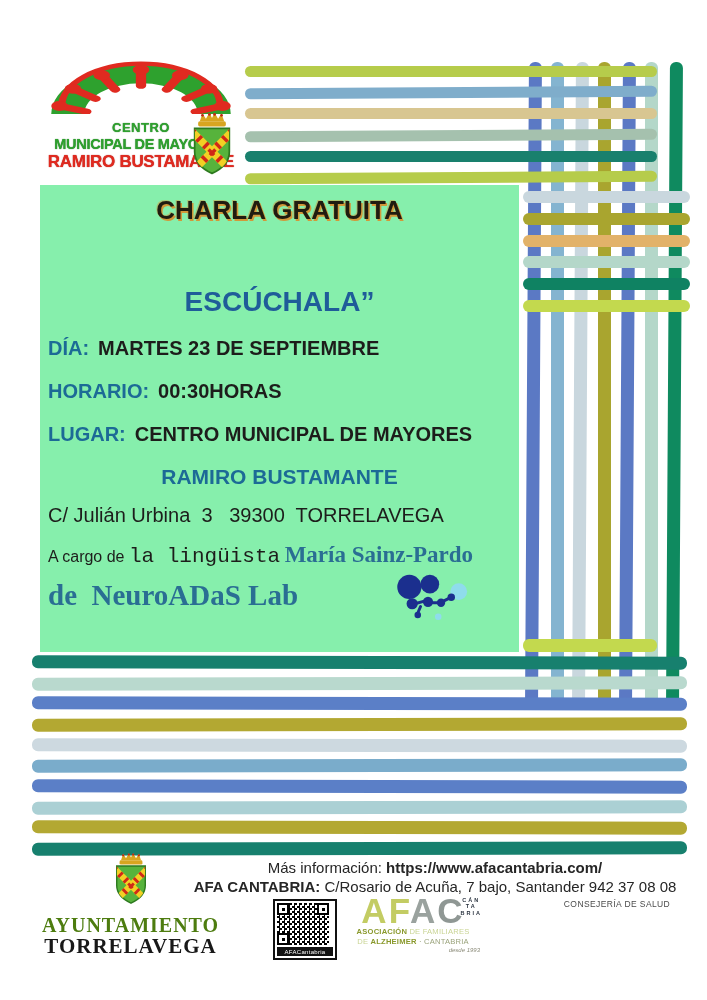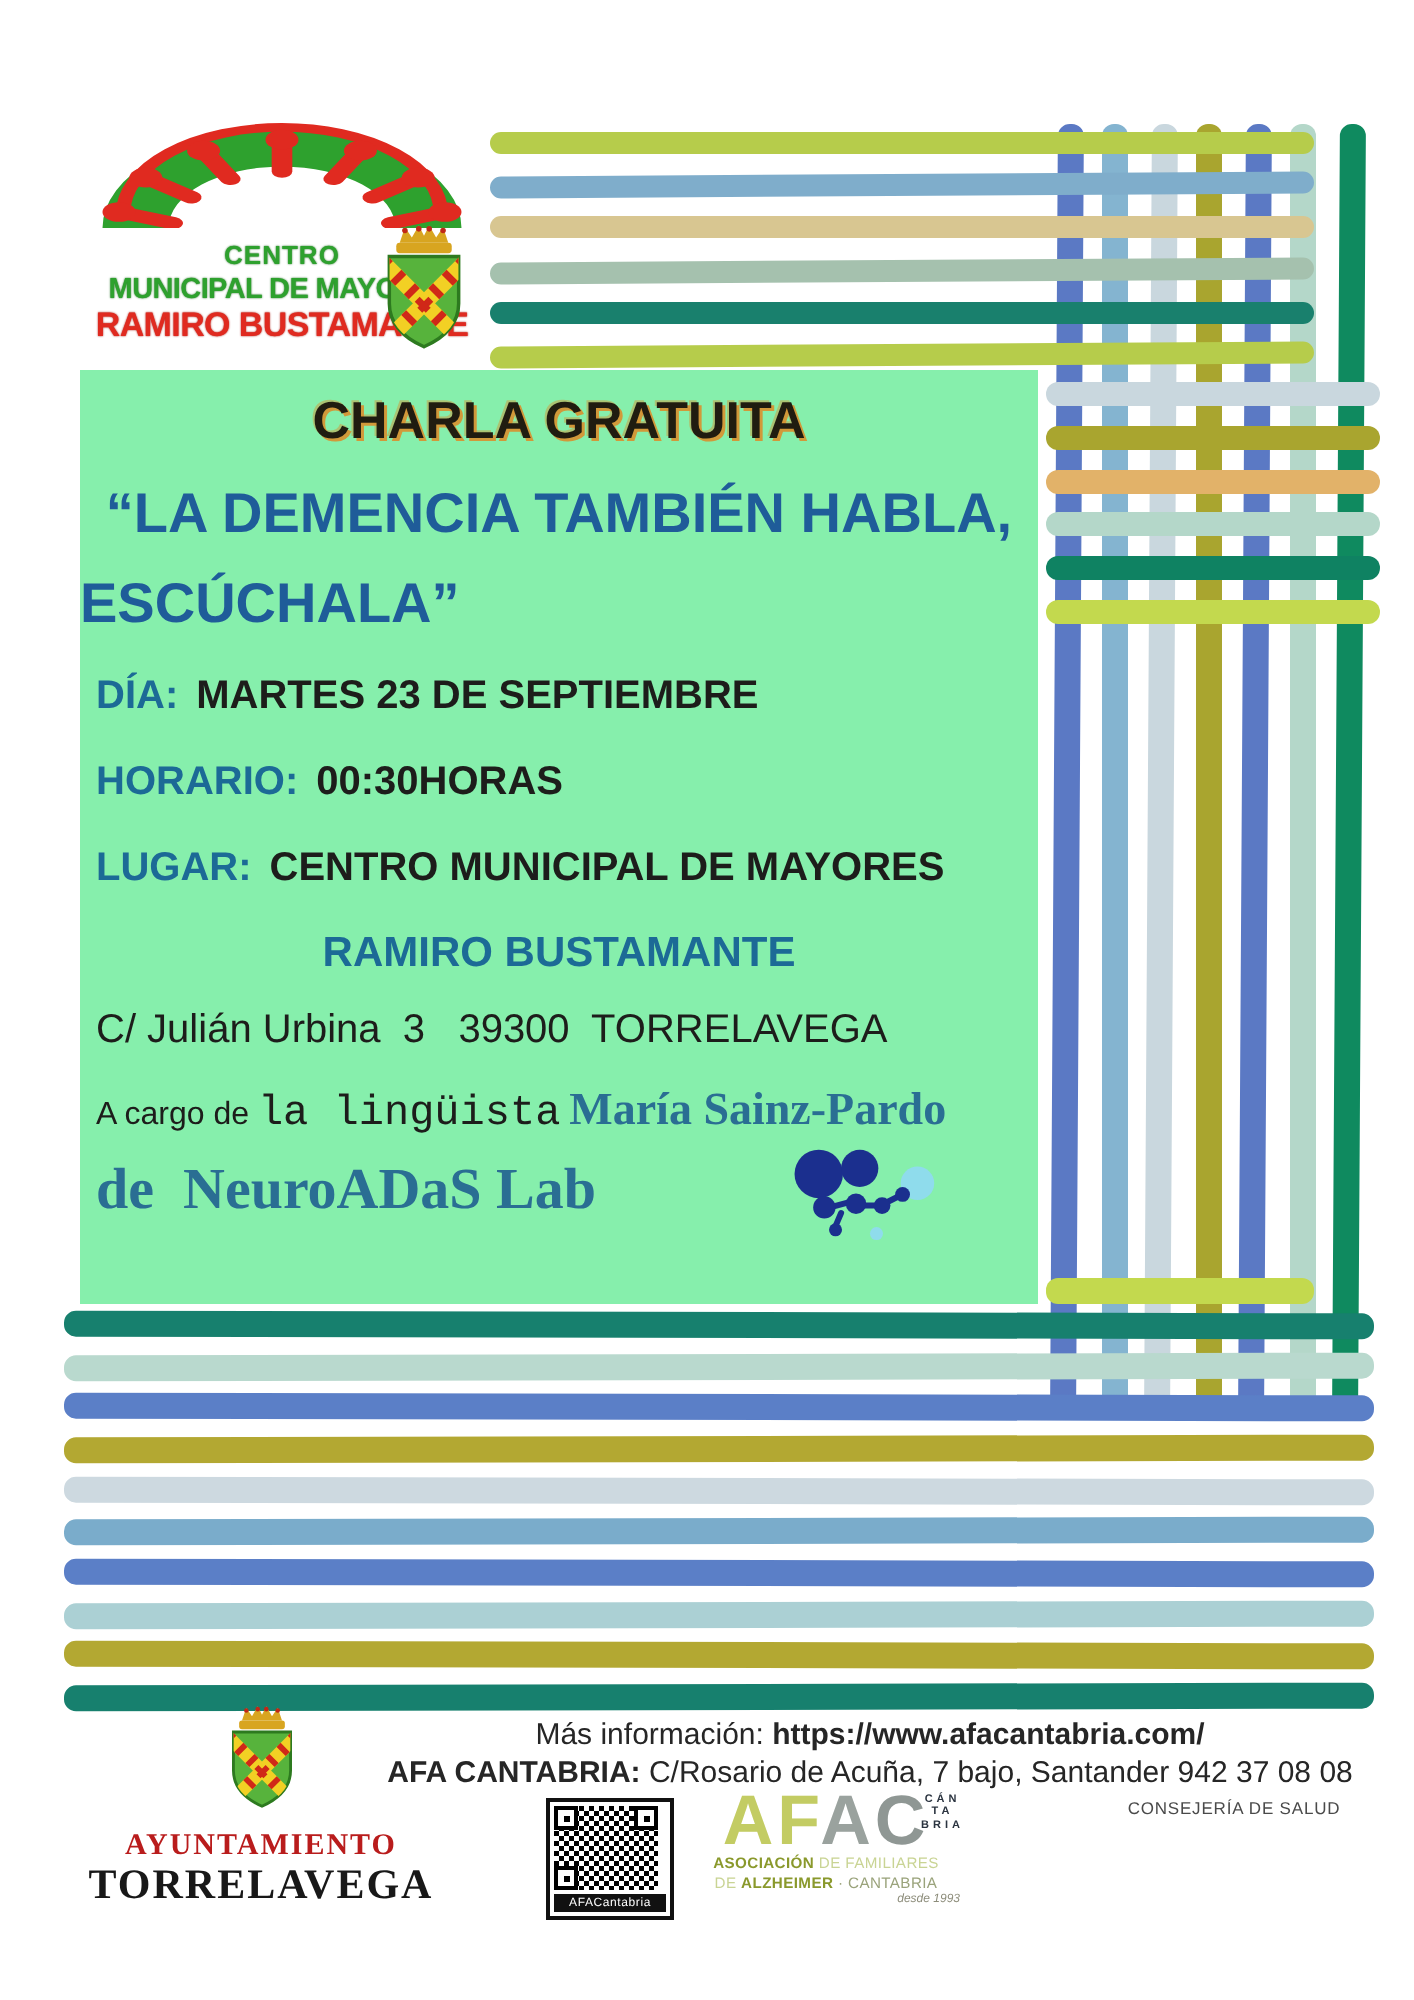--- a/index.html
+++ b/index.html
@@ -35,42 +35,42 @@
                    display:block;text-shadow:0 0 1px #1c6b1c}
   .centro-logo .l3{font-size:17px;font-weight:bold;color:#e02a20;letter-spacing:-.3px;background:#fff;
                    display:block;text-shadow:0 0 1px #a51208}
   .crest-header{position:absolute;left:186px;top:110px;z-index:4}
 
   
   .green-box{position:absolute;left:40px;top:185px;width:479px;height:467px;background:#86efac;z-index:3}
   .gb-banner{position:absolute;top:10px;left:0;width:100%;text-align:center;font-size:26px;font-weight:bold;
              color:#201c10;text-shadow:1.5px 1.5px 0 rgba(217,143,46,.9),-1px -1px 0 rgba(217,143,46,.45)}
   .gb-title1{position:absolute;top:56px;left:0;width:100%;text-align:center;font-size:28px;font-weight:bold;color:#1f5c99}
-  .gb-title2{position:absolute;top:101px;left:0;width:100%;font-size:28px;font-weight:bold;color:#1f5c99}
+  .gb-title2{position:absolute;top:101px;left:0;width:100%;text-align:center;font-size:28px;font-weight:bold;color:#1f5c99}
   .gb-line{position:absolute;left:8px;font-size:20px;font-weight:bold;white-space:nowrap}
   .gb-line .lab{color:#1c6a96}
   .gb-line .val{color:#1d1d1b;margin-left:9px}
   .gb-dia{top:152px}.gb-hor{top:195px}.gb-lug{top:238px}
   .gb-ramiro{position:absolute;top:280px;left:0;width:100%;text-align:center;font-size:21px;font-weight:bold;color:#1c6a96}
   .gb-addr{position:absolute;top:319px;left:8px;font-size:20px;color:#1d1d1b;white-space:nowrap}
   .gb-speaker{position:absolute;top:357px;left:8px;white-space:nowrap}
   .sp-sans{font-size:16px;color:#1d1d1b}
   .sp-serif{font-family:Liberation Mono, monospace;font-size:21px;color:#1d1d1b}
   .sp-name{font-family:"Liberation Serif",serif;font-size:23px;font-weight:bold;color:#2a6e93}
   .gb-speaker2{position:absolute;top:394px;left:8px;font-family:"Liberation Serif",serif;
                font-size:29px;font-weight:bold;color:#2a6e93;white-space:nowrap}
   .molecule{position:absolute;left:340px;top:388px}
   .nlogo-text{position:absolute;left:300px;top:444px;width:180px;text-align:center;font-size:16px;color:#17265e}
   .nlogo-text b{font-weight:bold}
 
   
   .footer-info{position:absolute;left:135px;top:858px;width:600px;text-align:center;font-size:15px;
                color:#262626;line-height:1.28;z-index:4}
   .ayto{position:absolute;left:28px;top:851px;width:205px;text-align:center;z-index:4}
-  .ayto-l1{font-family:"Liberation Serif",serif;font-weight:bold;font-size:15px;letter-spacing:1px;color:#b91c1c;line-height:1}
+  .ayto-l1{font-family:"Liberation Serif",serif;font-weight:bold;font-size:20px;letter-spacing:1px;color:#4d7c0f;line-height:1}
   .ayto-l2{font-family:"Liberation Serif",serif;font-weight:bold;font-size:21px;letter-spacing:1px;color:#181818;line-height:1.05}
   .qr{position:absolute;left:273px;top:899px;width:56px;border:2px solid #111;background:#fff;padding:2px;z-index:4}
   .qr-grid{position:relative;width:52px;height:42px;
            background:conic-gradient(#000 0 90deg,#fff 0 180deg,#000 0 270deg,#fff 0) 0 0/5px 5px}
   .finder{position:absolute;width:12px;height:12px;border:2px solid #000;background:#fff;box-sizing:border-box}
   .finder::after{content:"";position:absolute;left:2.5px;top:2.5px;width:3px;height:3px;background:#000}
   .f-tl{left:0;top:0}.f-tr{right:0;top:0}.f-bl{left:0;bottom:0}
   .qr-label{background:#111;color:#fff;font-size:6px;text-align:center;padding:1.5px 0;margin-top:2px;letter-spacing:.3px}
   .afac{position:absolute;left:342px;top:894px;width:142px;z-index:4}
   .afac-acronym{position:relative;font-size:35px;font-weight:bold;line-height:.95;letter-spacing:2px;text-align:center}
@@ -176,21 +176,20 @@
         <path d="M6,24 L52,70" stroke="#f2d024" stroke-width="9"></path>
         <path d="M54,24 L8,70" stroke="#f2d024" stroke-width="9"></path>
         <path d="M6,24 L52,70" stroke="#d02818" stroke-width="9" stroke-dasharray="4 7"></path>
         <path d="M54,24 L8,70" stroke="#d02818" stroke-width="9" stroke-dasharray="4 7"></path>
       </g>
     </svg>
   </div>
 
   <div class="green-box">
     <div class="gb-banner">CHARLA GRATUITA</div>
-    <div class="gb-title1">“LA DEMENCIA TAMBIÉN HABLA,</div>
     <div class="gb-title2">ESCÚCHALA”</div>
 
     <div class="gb-line gb-dia">
       <span class="lab">DÍA:</span><span class="val">MARTES 23 DE SEPTIEMBRE</span>
     </div>
     <div class="gb-line gb-hor">
       <span class="lab">HORARIO:</span><span class="val">00:30HORAS</span>
     </div>
     <div class="gb-line gb-lug">
       <span class="lab">LUGAR:</span><span class="val">CENTRO MUNICIPAL DE MAYORES</span>

